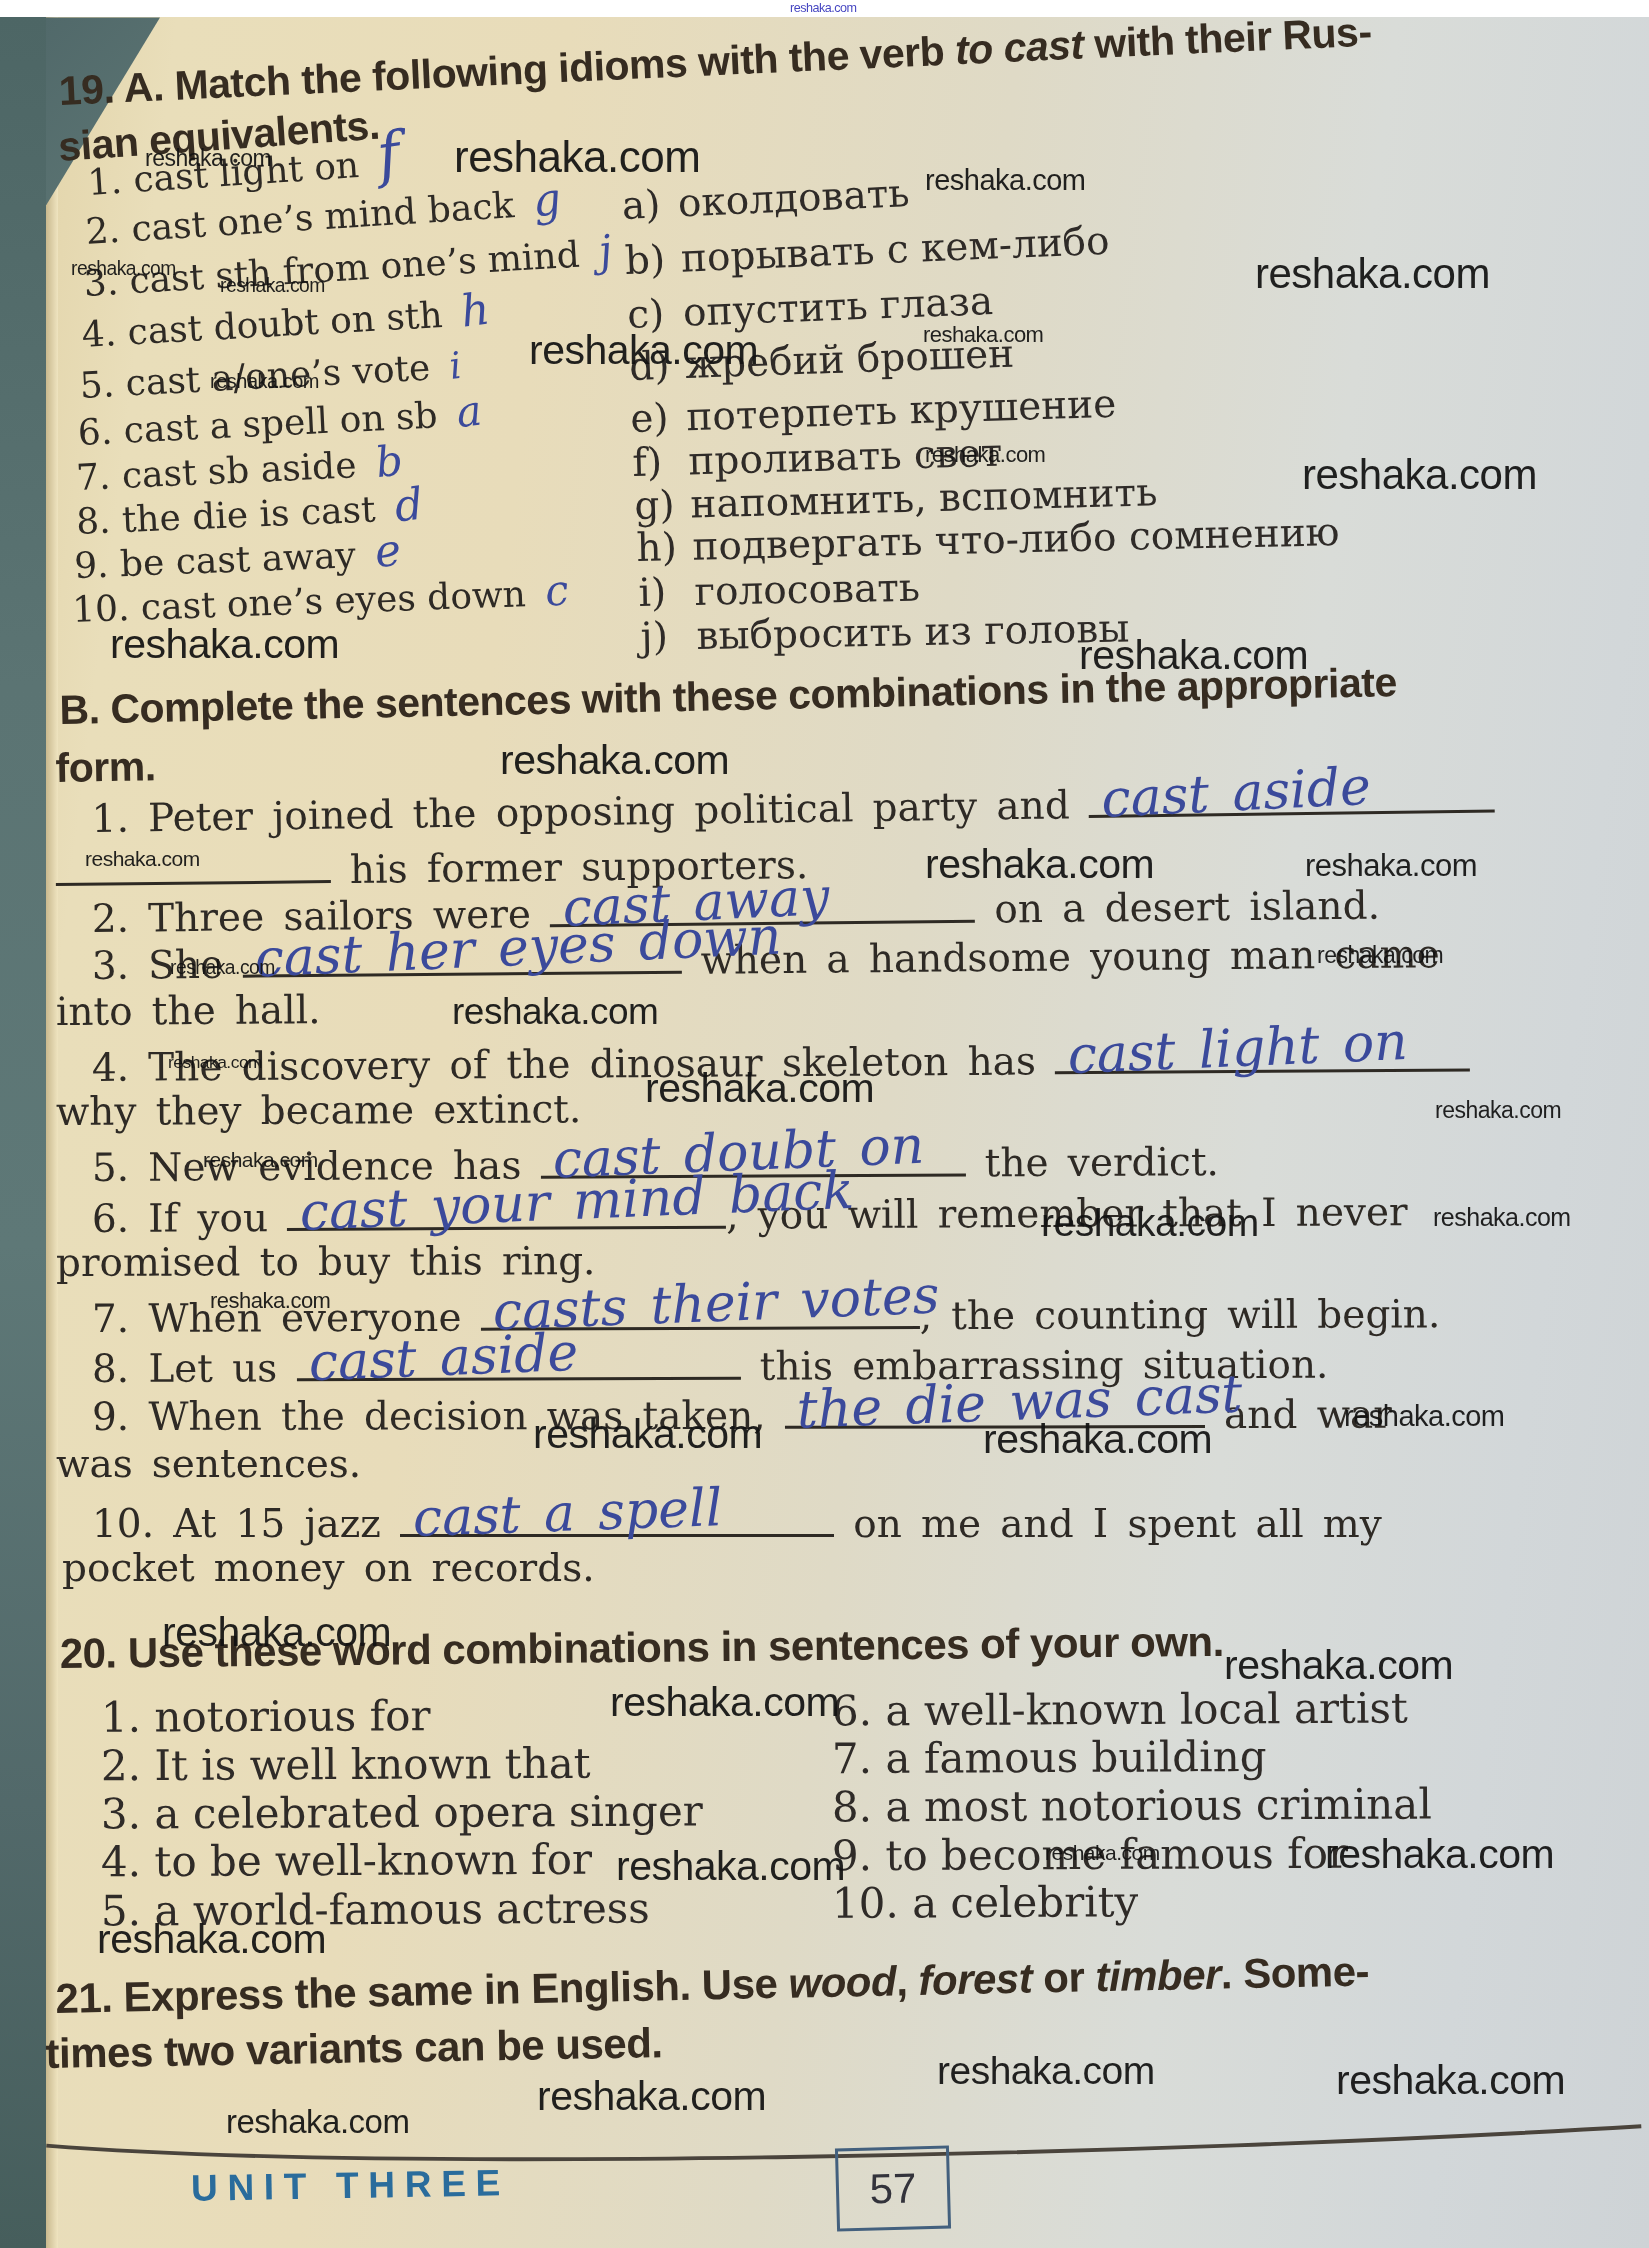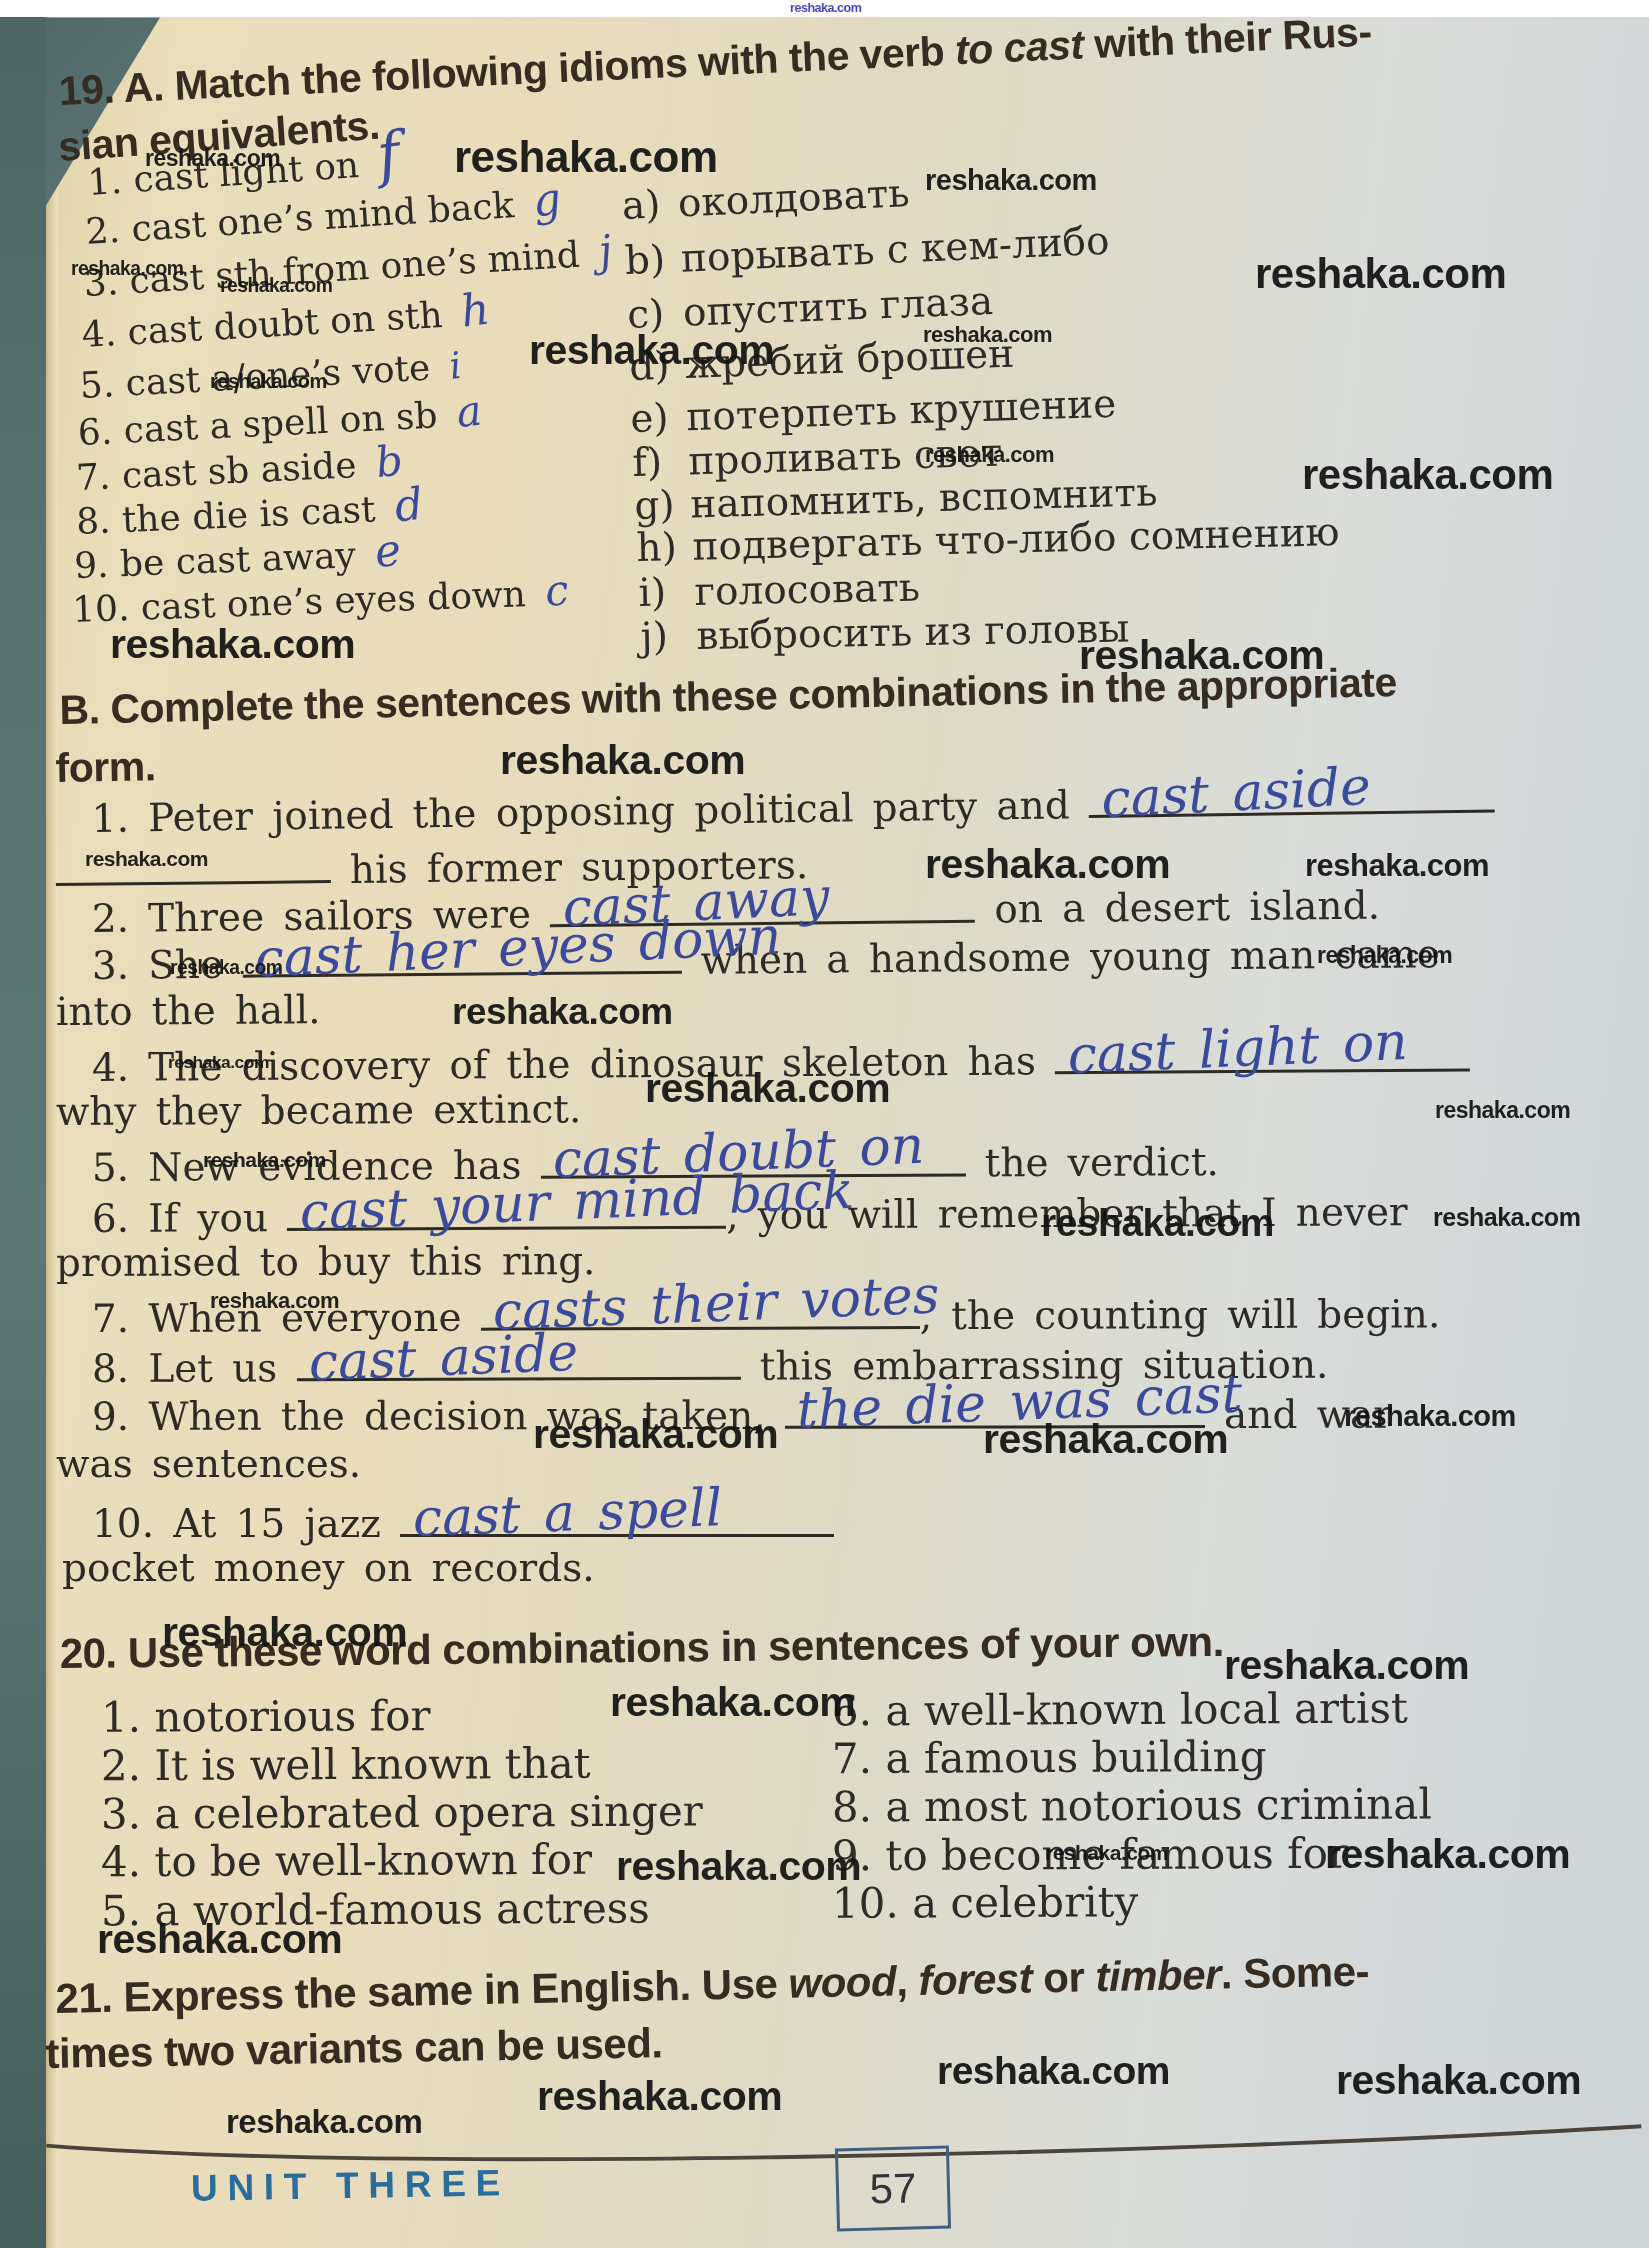--- a/index.html
+++ b/index.html
@@ -32,21 +32,21 @@
   .hw{font-family:"DejaVu Serif",serif;font-style:italic;color:#3b4a9b;}
   .hw-letter{display:inline-block;margin-left:19.3px;font-size:42px;line-height:0;transform:rotate(-4deg);}
 
   .sline{position:absolute;font-size:39px;color:#2e2a25;white-space:pre;word-spacing:6.8px;transform-origin:left bottom;}
   .blank{display:inline-block;position:relative;height:41px;border-bottom:3.9px solid #2e2a24;vertical-align:baseline;}
   .hwt{position:absolute;left:13.5px;bottom:-13.5px;font-size:52px;font-style:italic;
        font-family:"DejaVu Serif",serif;color:#3b4a9b;white-space:nowrap;transform:rotate(-2deg);transform-origin:left bottom;}
 
   .w20item{position:absolute;font-size:42px;color:#2f2b28;white-space:pre;}
 
-  .wm{position:absolute;font-family:"Liberation Sans",sans-serif;font-weight:700;color:#121212;
+  .wm{position:absolute;font-family:"Liberation Sans",sans-serif;font-weight:400;color:#121212;
       opacity:0.93;white-space:nowrap;letter-spacing:-0.5px;line-height:1;}
   .wm-blue{color:#3d3dbe;opacity:0.95;}
 
   .rule-svg{position:absolute;left:0;top:2105px;width:1649px;height:116px;}
   .unit{position:absolute;left:191px;top:2165px;font-family:"Liberation Sans",sans-serif;font-weight:700;
         font-size:37px;color:#2a6c9c;letter-spacing:9.7px;transform:rotate(-1deg);}
   .pagebox{position:absolute;left:836px;top:2147px;width:108px;height:77px;border:3.9px solid #43607e;
            display:flex;align-items:center;justify-content:center;transform:rotate(-1.5deg);}
   .pagebox span{font-family:"Liberation Sans",sans-serif;font-size:42px;color:#33333b;}
 </style>
@@ -99,21 +99,21 @@
       <div class="sline" style="left: 56px; top: 989px; transform: rotate(-0.4deg);"><span>into the hall.</span></div>
       <div class="sline" style="left: 92px; top: 1037px; transform: rotate(-0.4deg);"><span>4. The discovery of the dinosaur skeleton has </span><span class="blank" style="width: 415px;"><span class="hwt">cast light on</span></span></div>
       <div class="sline" style="left: 56px; top: 1089px; transform: rotate(-0.3deg);"><span>why they became extinct.</span></div>
       <div class="sline" style="left: 92px; top: 1137px; transform: rotate(-0.3deg);"><span>5. New evidence has </span><span class="blank" style="width: 425px;"><span class="hwt">cast doubt on</span></span><span> the verdict.</span></div>
       <div class="sline" style="left: 92px; top: 1188px; transform: rotate(-0.3deg);"><span>6. If you </span><span class="blank" style="width: 439px;"><span class="hwt">cast your mind back</span></span><span>, you will remember that I never</span></div>
       <div class="sline" style="left: 56px; top: 1240px; transform: rotate(-0.2deg);"><span>promised to buy this ring.</span></div>
       <div class="sline" style="left: 92px; top: 1288px; transform: rotate(-0.2deg);"><span>7. When everyone </span><span class="blank" style="width: 439px;"><span class="hwt">casts their votes</span></span><span>, the counting will begin.</span></div>
       <div class="sline" style="left: 92px; top: 1338px; transform: rotate(-0.2deg);"><span>8. Let us </span><span class="blank" style="width: 444px;"><span class="hwt">cast aside</span></span><span> this embarrassing situation.</span></div>
       <div class="sline" style="left: 92px; top: 1386px; transform: rotate(-0.1deg);"><span>9. When the decision was taken, </span><span class="blank" style="width: 420px;"><span class="hwt">the die was cast</span></span><span> and war</span></div>
       <div class="sline" style="left: 56px; top: 1441px; transform: rotate(0deg);"><span>was sentences.</span></div>
-      <div class="sline" style="left: 92px; top: 1493px; transform: rotate(0deg);"><span>10. At 15 jazz </span><span class="blank" style="width: 434px;"><span class="hwt">cast a spell</span></span></div>
+      <div class="sline" style="left: 92px; top: 1493px; transform: rotate(0deg);"><span>10. At 15 jazz </span><span class="blank" style="width: 434px;"><span class="hwt">cast a spell</span></span><span> on me and I spent all my</span></div>
       <div class="sline" style="left: 56px; top: 1545px; transform: rotate(0deg); margin-left: 6px;"><span>pocket money on records.</span></div>
     </div>
 
   <div class="abs sans h20" style="transform:rotate(-0.6deg);">20. Use these word combinations in sentences of your own.</div>
   <div id="ex20cols">
       <div class="w20item" style="left: 101px; top: 1692px; transform: rotate(-0.3deg);">1. notorious for</div>
       <div class="w20item" style="left: 101px; top: 1740px; transform: rotate(-0.3deg);">2. It is well known that</div>
       <div class="w20item" style="left: 101px; top: 1788px; transform: rotate(-0.3deg);">3. a celebrated opera singer</div>
       <div class="w20item" style="left: 101px; top: 1836px; transform: rotate(-0.3deg);">4. to be well-known for</div>
       <div class="w20item" style="left: 101px; top: 1885px; transform: rotate(-0.3deg);">5. a world-famous actress</div>

